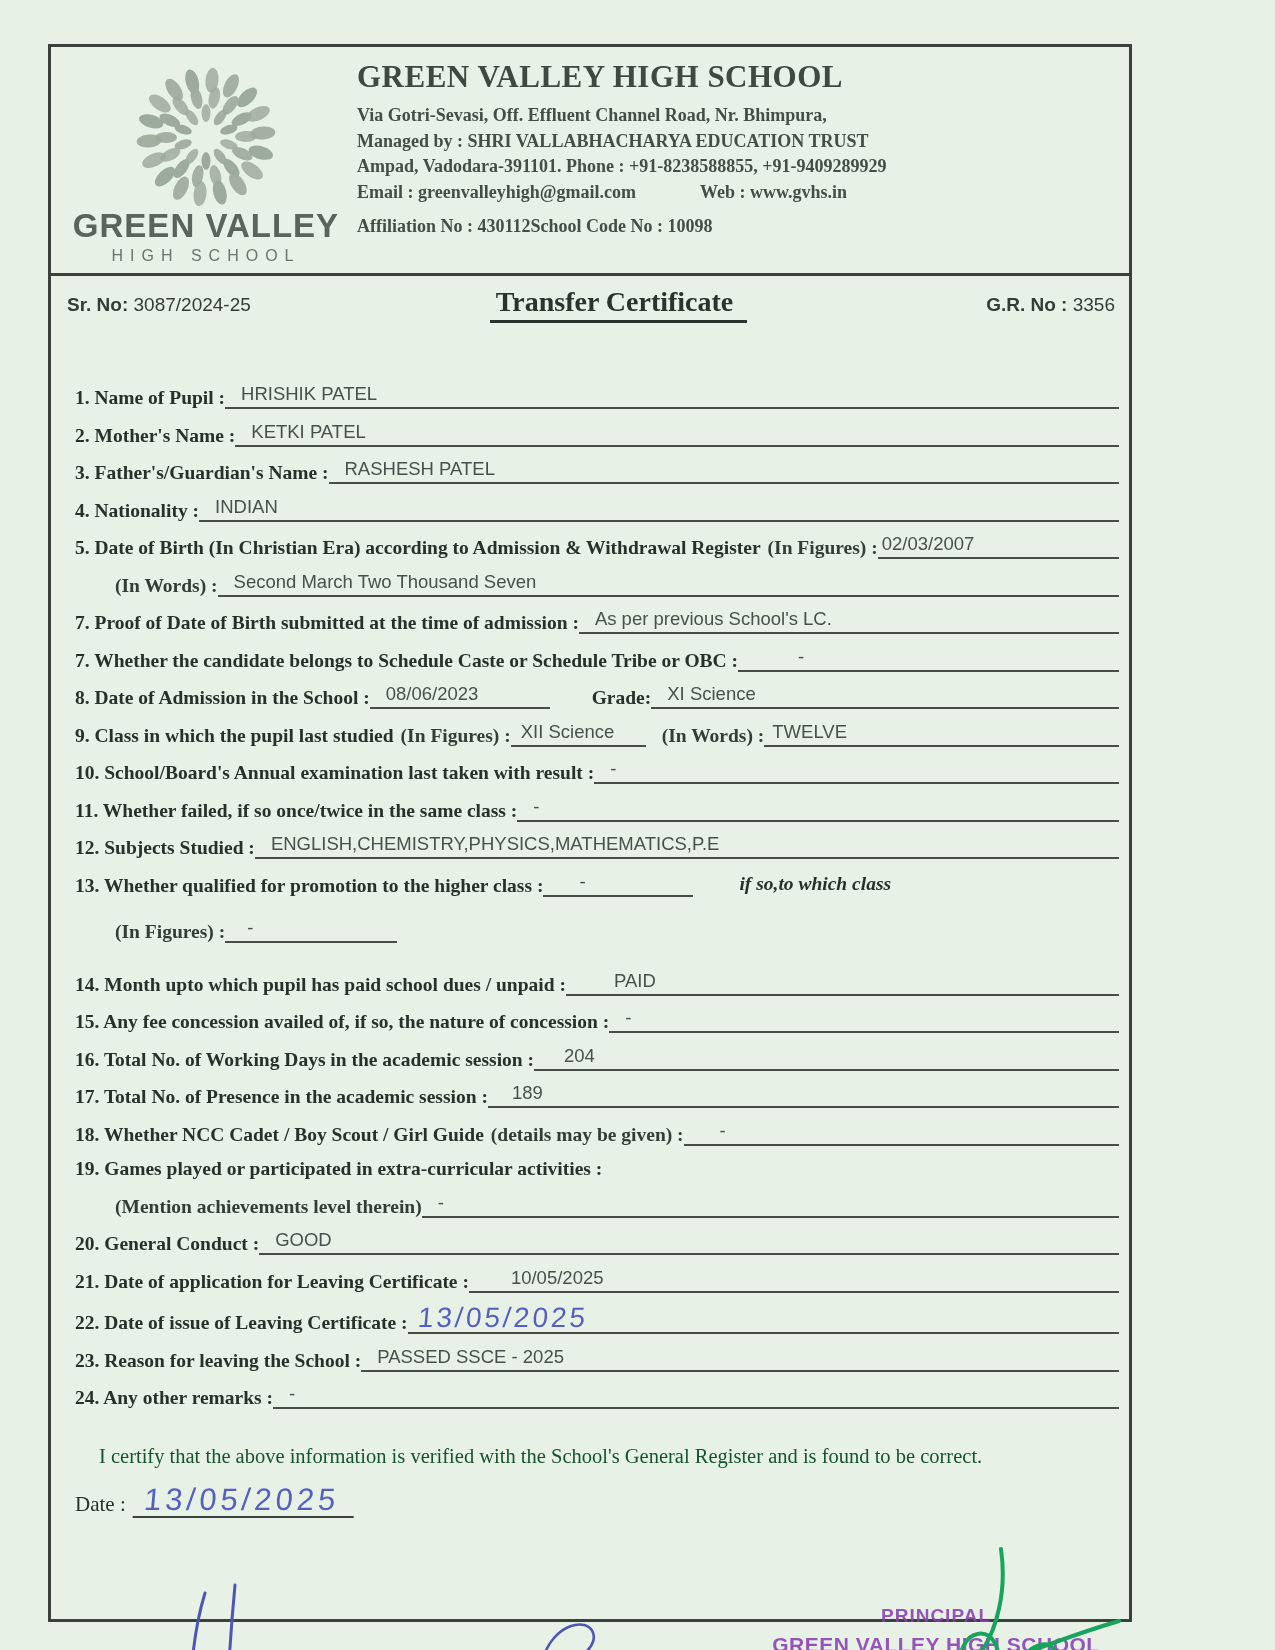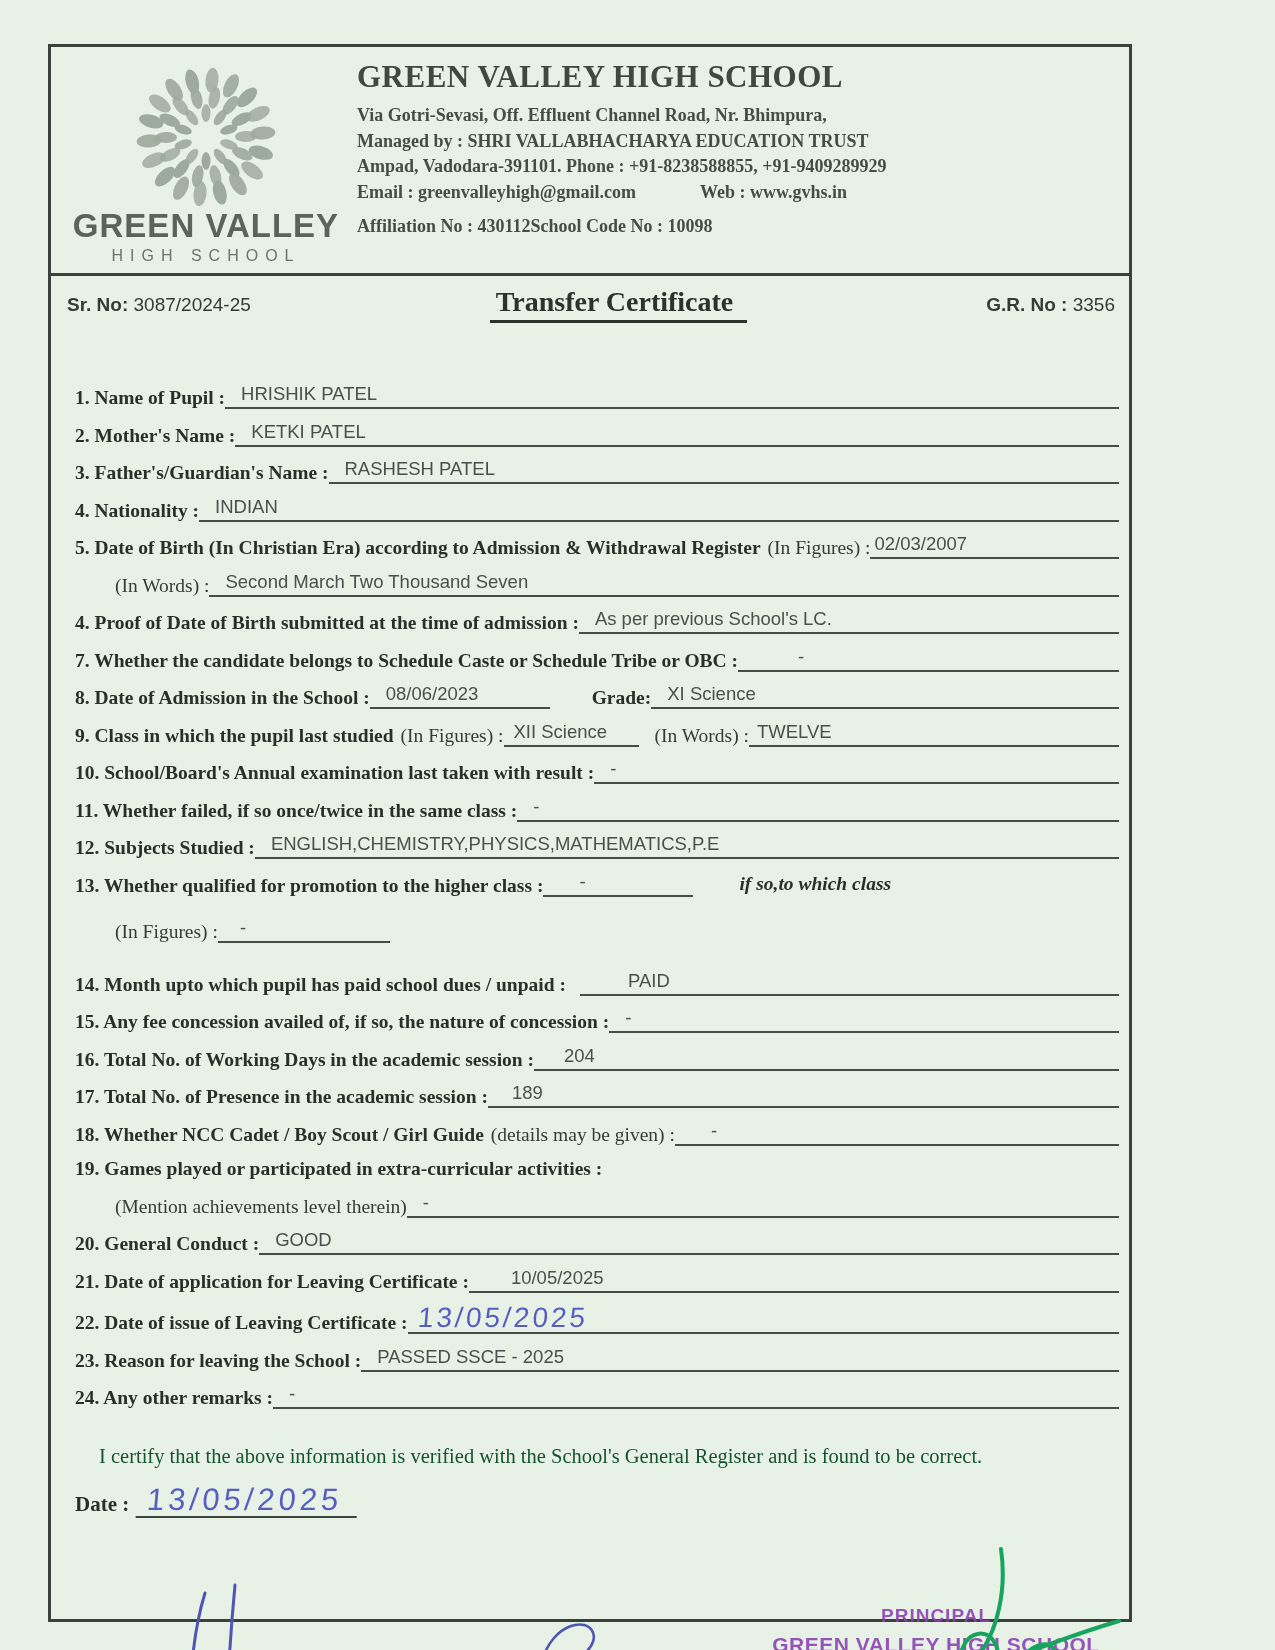--- a/index.html
+++ b/index.html
@@ -31,37 +31,37 @@
   .srno, .grno { font-family:"Liberation Sans", sans-serif; font-size:19px; color:#333c35; white-space:nowrap; }
   .srno b, .grno b { font-weight:bold; }
   .title-center { flex:1; text-align:center; }
   .doc-title { font-size:28px; font-weight:bold; color:#2a332c;
                border-bottom:3px solid #2a332c; padding:0 14px 2px 6px; display:inline-block; }
 
   
   .fields { padding:54px 10px 0 24px; }
   .row { display:flex; align-items:flex-end; margin-bottom:11.5px; min-height:23px; }
   .lbl { font-weight:bold; font-size:19.5px; color:#27312a; white-space:nowrap; }
-  .lbl-n { font-weight:normal; font-size:19.5px; color:#333d35; white-space:nowrap; padding-left:7px; }
+  .lbl-n { font-weight:bold; font-size:19.5px; color:#333d35; white-space:nowrap; padding-left:7px; }
   .vline { border-bottom:2px solid #454d46; display:flex; align-items:flex-end; min-height:23px; }
   .vflex { flex:1; }
   .val { font-family:"Liberation Sans", sans-serif; font-size:18.5px; color:#47514b;
          padding:0 6px 2px 16px; white-space:nowrap; }
   .indent { margin-left:40px; }
-  .gap { margin-top:27px;gap:14px; }
+  .gap { margin-top:27px; }
   .note-italic { font-style:italic; font-weight:bold; font-size:19.5px; color:#27312a;
                  margin-left:46px; padding-bottom:2px; white-space:nowrap; }
   .hand { font-family:"Liberation Sans", sans-serif; font-size:28px; color:#565ec2;
           transform:skewX(-5deg); letter-spacing:3px; padding:0 6px 0 10px; line-height:1; }
 
   
   .certify { padding:24px 10px 0 24px; }
   .certify-text { font-size:20.5px; color:#14532d; padding-left:24px; }
   .date-row { display:flex; align-items:flex-end; margin-top:18px; }
-  .date-lbl { font-weight:bold; font-size:21px; color:#27312a; }
+  .date-lbl { font-weight:normal; font-size:21px; color:#27312a; }
   .date-hand { font-family:"Liberation Sans", sans-serif; font-size:31px; color:#565ec2;
                transform:skewX(-5deg); letter-spacing:4px; line-height:0.9;
                border-bottom:2.5px solid #3a423b; padding:0 16px 2px 10px; margin-left:8px; }
 
   
   .footer { position:relative; height:250px; margin-top:56px; }
   .sig-teacher-svg { position:absolute; left:92px; top:6px; }
   .sig-checked-svg { position:absolute; left:468px; top:44px; }
   .stamp { position:absolute; left:690px; top:32px; width:390px; text-align:center;
            font-family:"Liberation Sans", sans-serif; font-weight:bold; color:#8a3fb3; opacity:0.88; }
@@ -194,21 +194,21 @@
     </div>
 
     <div class="row indent">
       <span class="lbl-n" style="padding-left:0">(In Words) :</span>
       <span class="vline vflex">
           <span class="val">Second March Two Thousand Seven</span>
         </span>
     </div>
 
     <div class="row">
-      <span class="lbl">4. Proof of Date of Birth submitted at the time of admission :</span>
+      <span class="lbl">7. Proof of Date of Birth submitted at the time of admission :</span>
       <span class="vline vflex">
           <span class="val">As per previous School's LC.</span>
         </span>
     </div>
 
     <div class="row">
       <span class="lbl">7. Whether the candidate belongs to Schedule Caste or Schedule Tribe or OBC :</span>
       <span class="vline vflex">
           <span class="val" style="padding-left:60px">-</span>
         </span>

